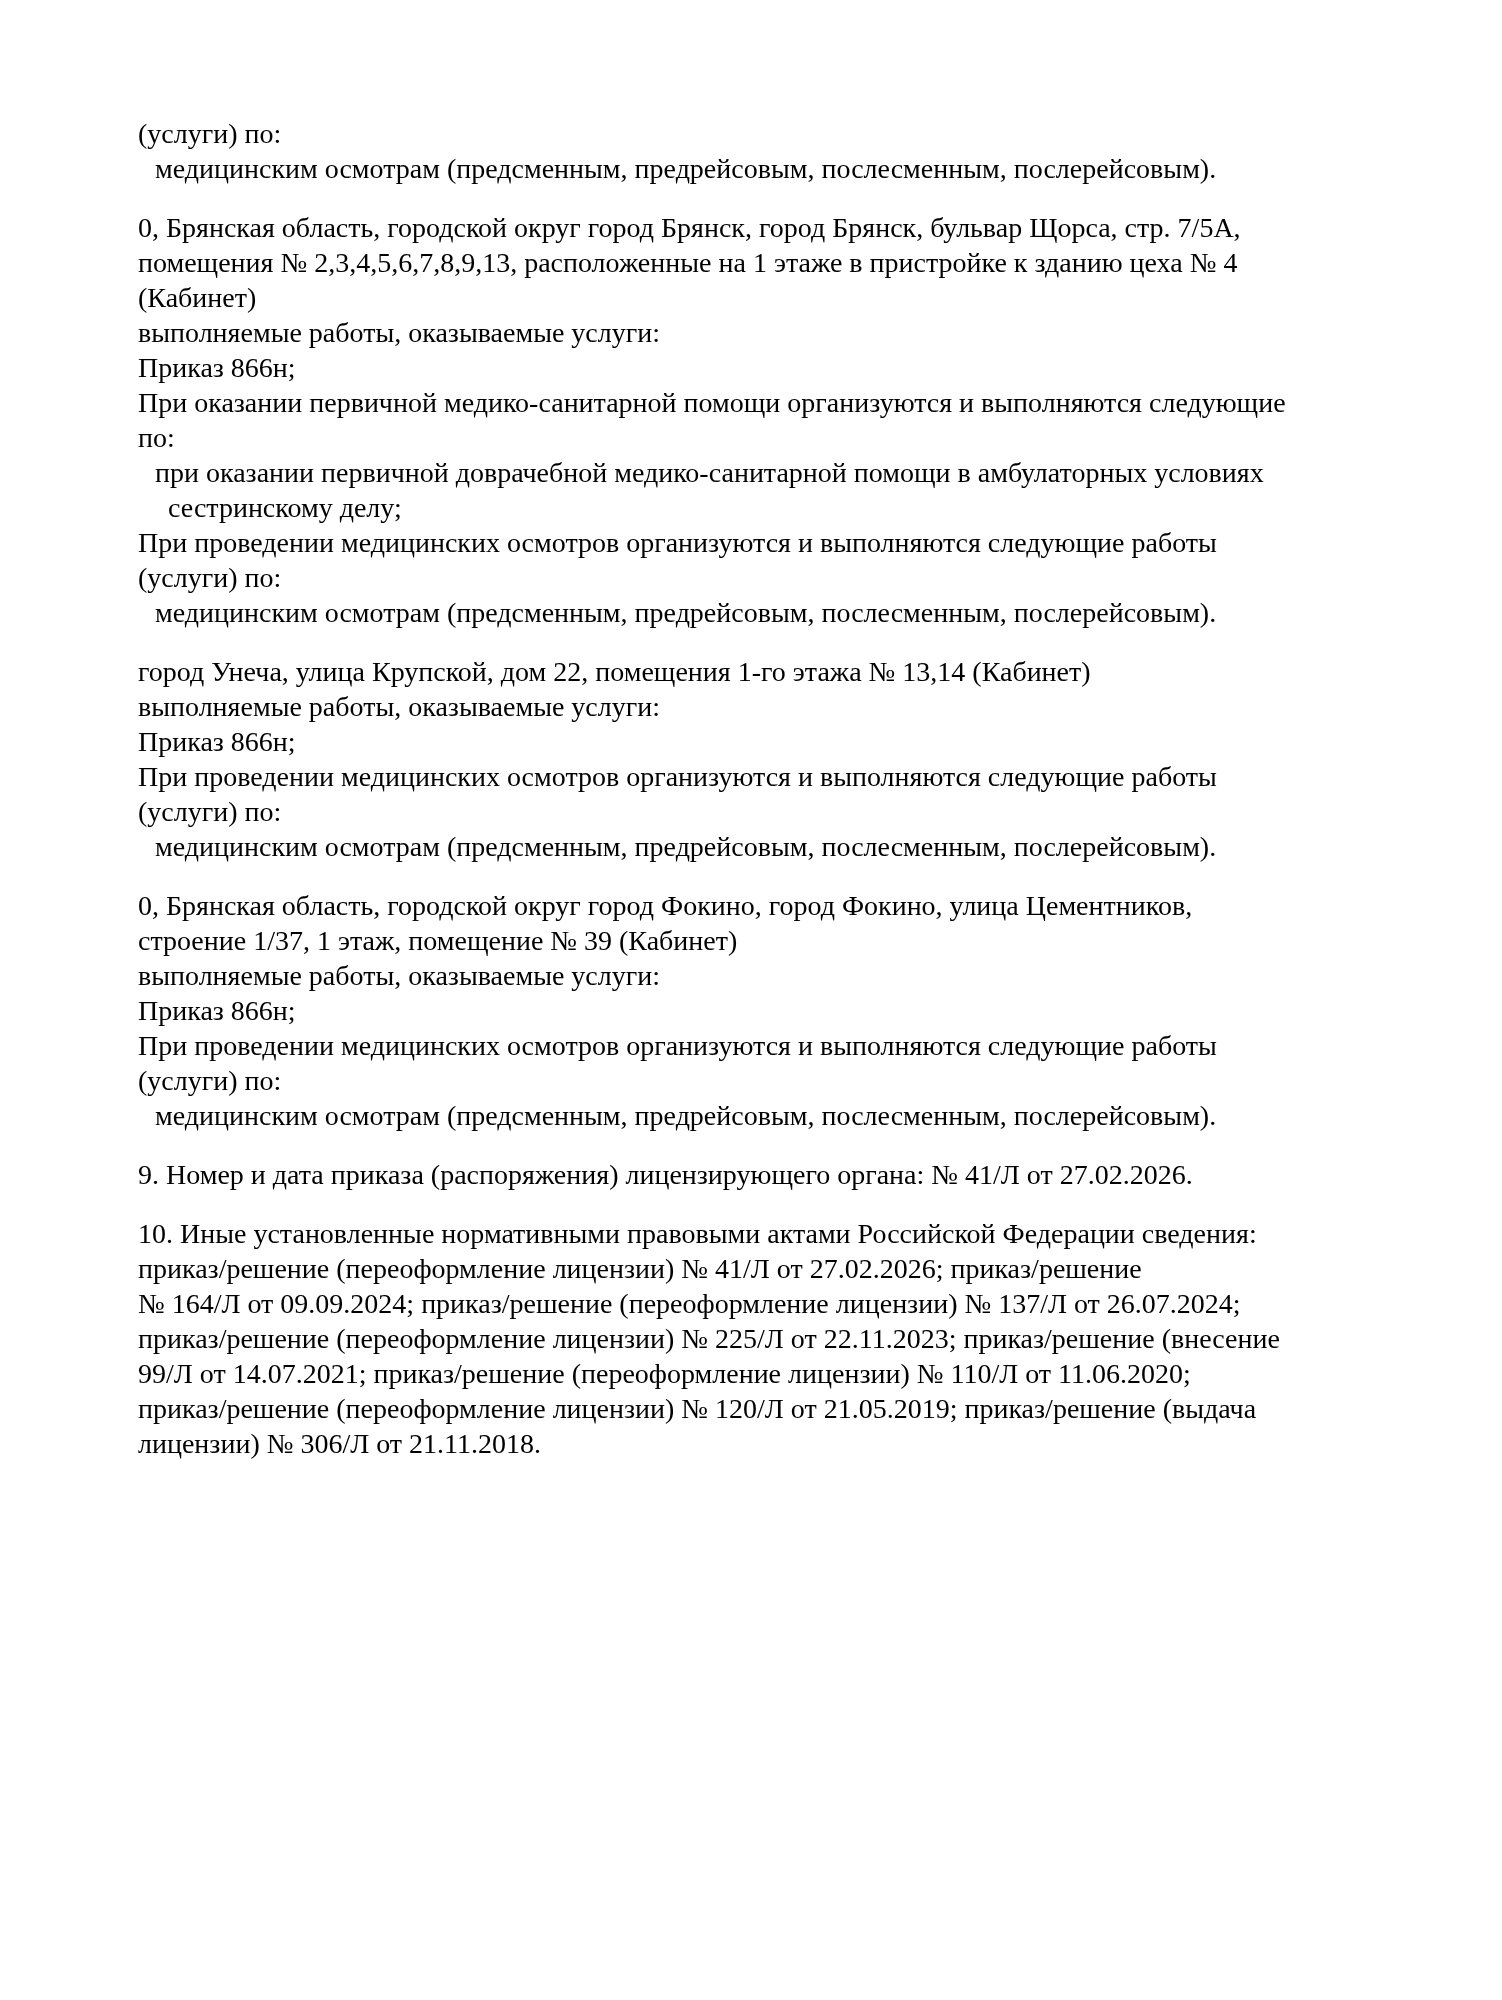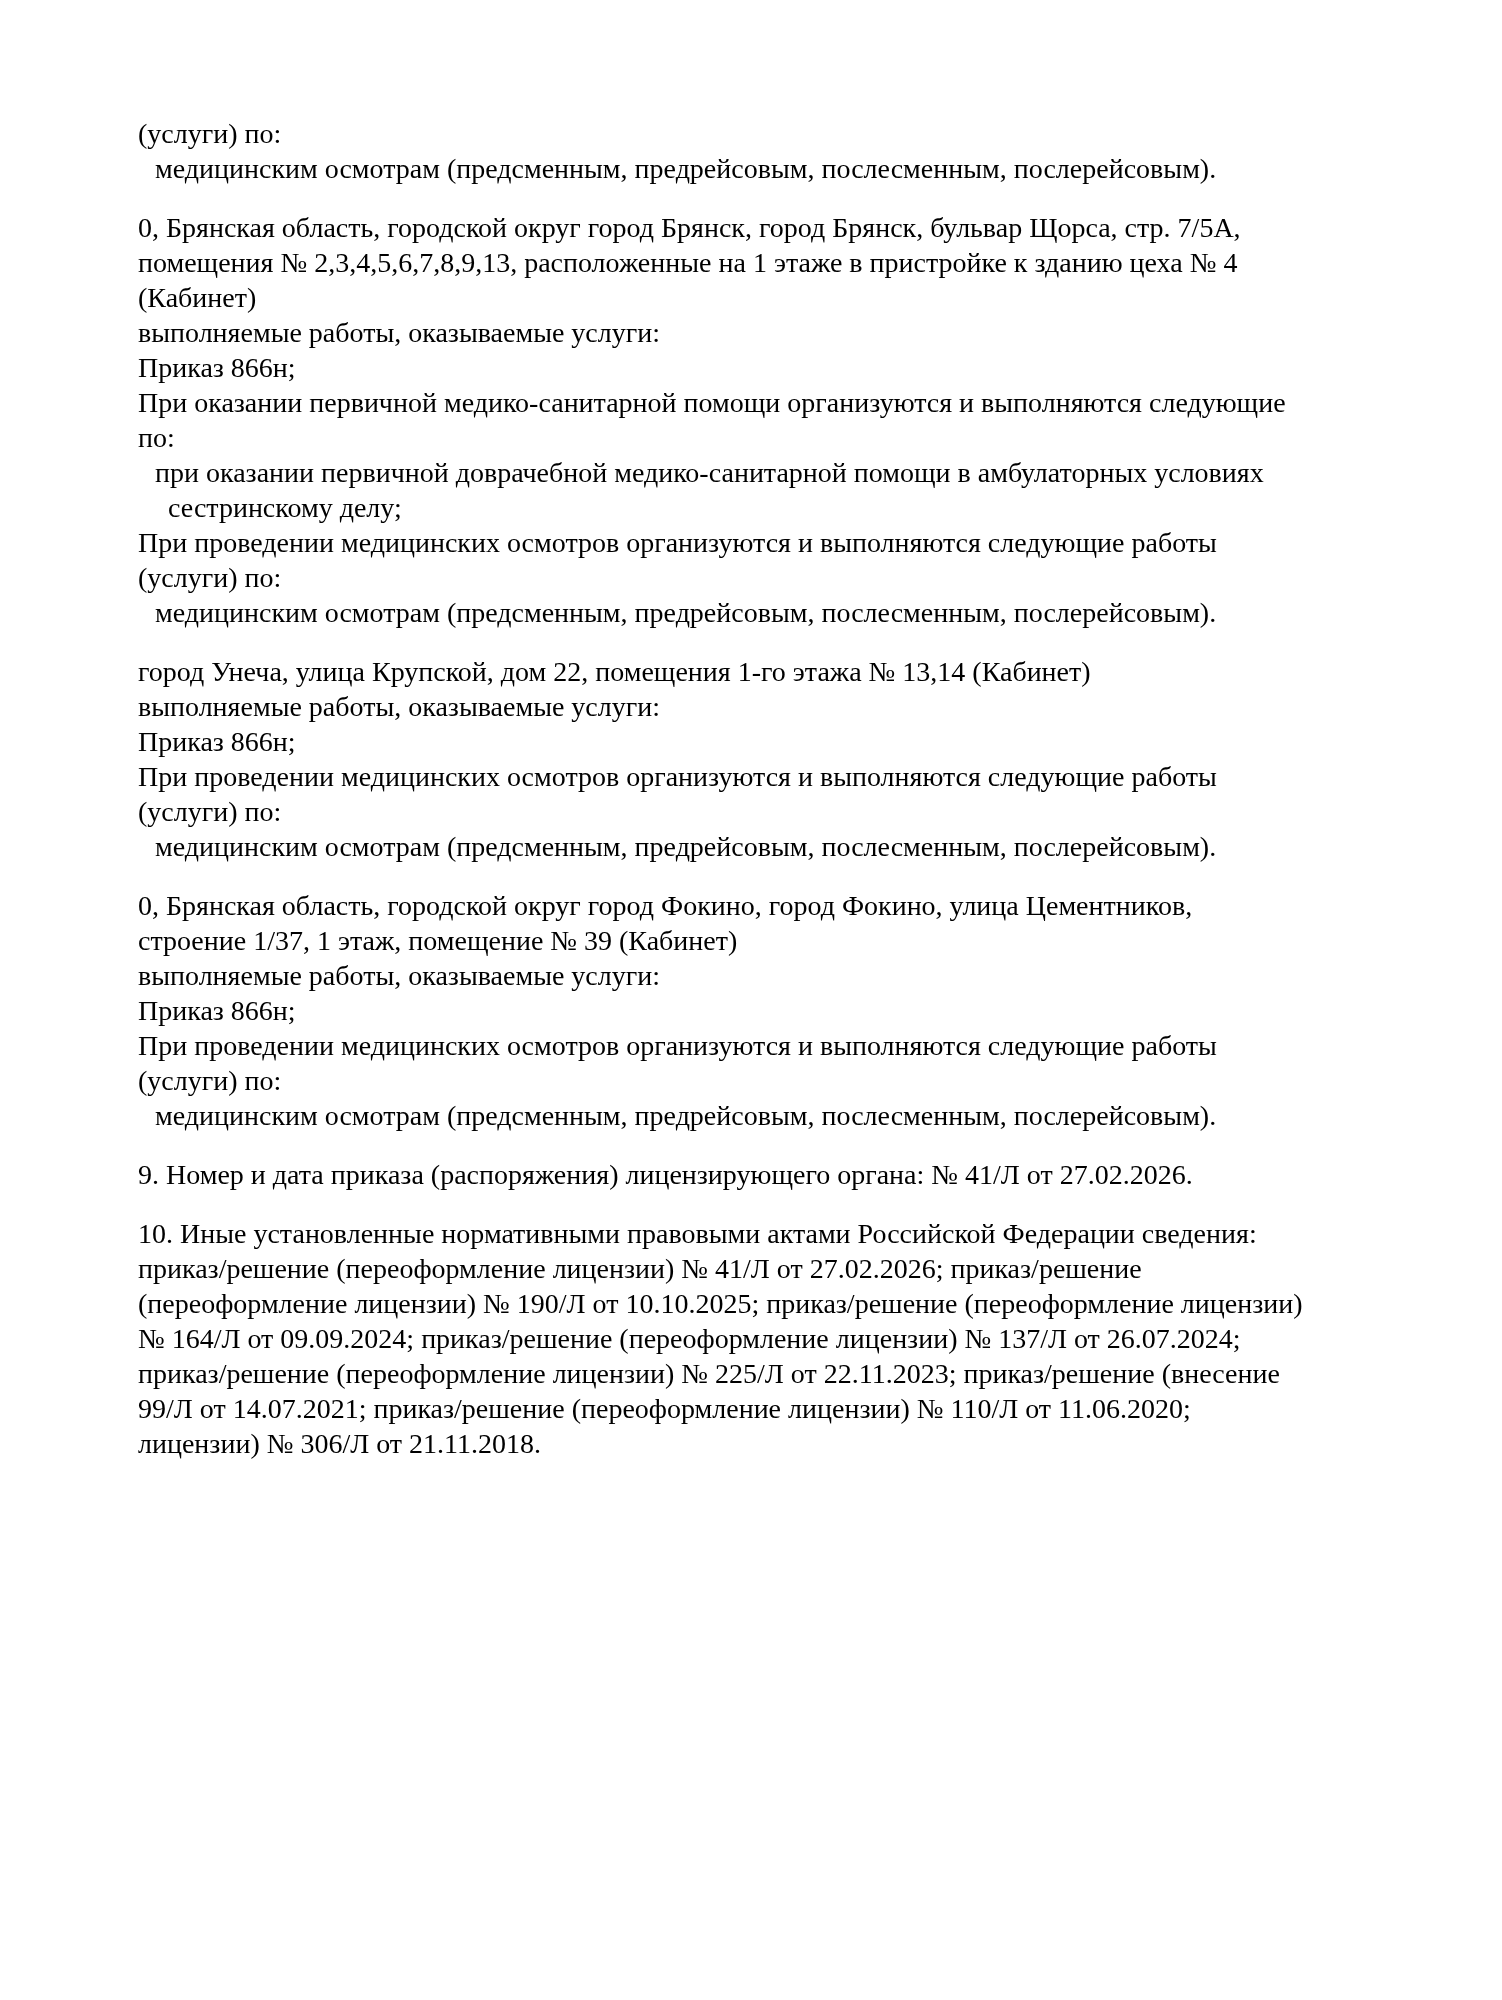--- a/index.html
+++ b/index.html
@@ -74,20 +74,20 @@
         <div class="line indent-0">При проведении медицинских осмотров организуются и выполняются следующие работы</div>
         <div class="line indent-0">(услуги) по:</div>
         <div class="line indent-1">медицинским осмотрам (предсменным, предрейсовым, послесменным, послерейсовым).</div>
       </div>
       <div class="block">
         <div class="line indent-0">9. Номер и дата приказа (распоряжения) лицензирующего органа: № 41/Л от 27.02.2026.</div>
       </div>
       <div class="block">
         <div class="line indent-0">10. Иные установленные нормативными правовыми актами Российской Федерации сведения:</div>
         <div class="line indent-0">приказ/решение (переоформление лицензии) № 41/Л от 27.02.2026; приказ/решение</div>
-        <div class="line indent-0">(переоформление лицензии) № 190/Л от 10.10.2025; приказ/решение (переоформление лицензии)</div>
         <div class="line indent-0">№ 164/Л от 09.09.2024; приказ/решение (переоформление лицензии) № 137/Л от 26.07.2024;</div>
         <div class="line indent-0">приказ/решение (переоформление лицензии) № 225/Л от 22.11.2023; приказ/решение (внесение</div>
         <div class="line indent-0">99/Л от 14.07.2021; приказ/решение (переоформление лицензии) № 110/Л от 11.06.2020;</div>
+        <div class="line indent-0">приказ/решение (переоформление лицензии) № 120/Л от 21.05.2019; приказ/решение (выдача</div>
         <div class="line indent-0">лицензии) № 306/Л от 21.11.2018.</div>
       </div>
     </div>
 </div>
 
 </body></html>

